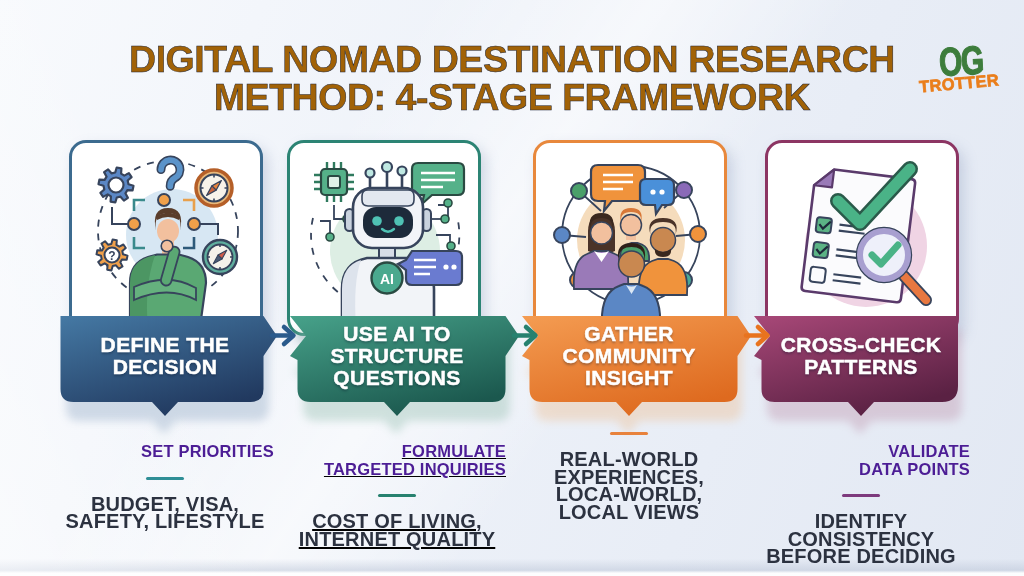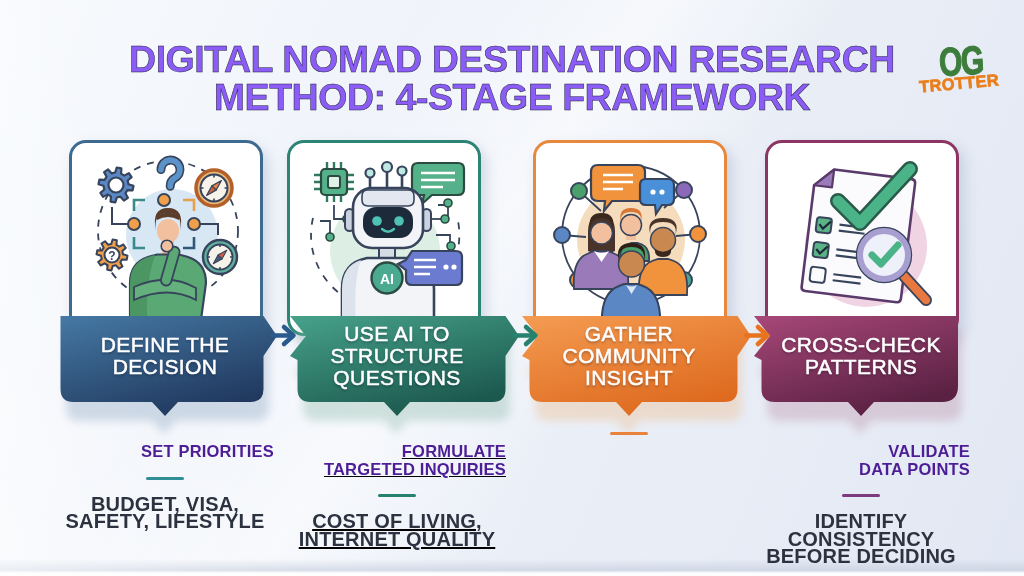--- a/index.html
+++ b/index.html
@@ -5,31 +5,31 @@
 html,body{margin:0;padding:0;}
 body{width:1024px;height:576px;overflow:hidden;position:relative;
   font-family:"Liberation Sans",sans-serif;
   background:linear-gradient(112deg,#f8fafd 0%,#eef2f9 42%,#e2e8f3 100%);}
 .sheen{position:absolute;inset:0;
   background:linear-gradient(125deg,rgba(255,255,255,0.0) 30%,rgba(255,255,255,0.55) 46%,rgba(255,255,255,0.0) 60%);}
 .sheen2{position:absolute;inset:0;
   background:linear-gradient(70deg,rgba(255,255,255,0.5) 0%,rgba(255,255,255,0) 22%),
              linear-gradient(0deg,rgba(255,255,255,0.9) 0%,rgba(255,255,255,0.9) 0.5%,rgba(186,196,214,0.5) 1%,rgba(205,214,229,0) 3%);}
 .title{position:absolute;left:0;top:41px;width:1024px;text-align:center;
-  font-weight:bold;font-size:37.5px;line-height:37.5px;color:#8b5cf6;letter-spacing:-0.45px;-webkit-text-stroke:0.5px #1c2338;}
+  font-weight:bold;font-size:37.5px;line-height:37.5px;color:#a16207;letter-spacing:-0.45px;-webkit-text-stroke:0.5px #1c2338;}
 .logo{position:absolute;left:905px;top:38px;width:110px;height:64px;}
 .logo .og{position:absolute;left:34px;top:2px;font-weight:bold;font-size:40px;-webkit-text-stroke:1.2px #3d7d3c;color:#3d7d3c;transform:rotate(-3deg) scaleX(0.75);transform-origin:left center;letter-spacing:-2px;}
 .logo .tr{position:absolute;left:14px;top:36px;font-weight:bold;font-size:16.5px;-webkit-text-stroke:0.7px #ea7e1b;color:#ea7e1b;transform:rotate(-5deg);letter-spacing:0.3px;}
 .card{position:absolute;top:140px;width:188px;height:190px;background:#ffffff;border-radius:17px;box-shadow:5px 7px 14px rgba(110,130,170,0.28);}
 #card1{left:69px;border:3px solid #3c6b8f;}
 #card2{left:287px;border:3px solid #2c8474;}
 #card3{left:533px;border:3px solid #e8883c;}
 #card4{left:765px;border:3px solid #8c3563;}
 .card svg{position:absolute;left:0;top:0;}
-.btext{position:absolute;color:#ffffff;font-weight:normal;font-size:21px;line-height:22px;text-align:center;letter-spacing:0.4px;text-shadow:0 1.5px 2.5px rgba(10,20,40,0.35);-webkit-text-stroke:0.5px #ffffff;}
+.btext{position:absolute;color:#ffffff;font-weight:bold;font-size:21px;line-height:22px;text-align:center;letter-spacing:0.4px;text-shadow:0 1.5px 2.5px rgba(10,20,40,0.35);-webkit-text-stroke:0.5px #ffffff;}
 .sect{position:absolute;top:427px;width:250px;text-align:center;}
 .sect h3{margin:16px;font-size:16.5px;line-height:17.5px;font-weight:bold;color:#4c1d95;letter-spacing:0.2px;text-align:right;}
 .sect .div{height:3px;width:38px;margin:5px auto 11px auto;border-radius:2px;}
 .sect p{margin:16px;font-size:20px;line-height:17.5px;color:#2c3240;font-weight:bold;letter-spacing:0.2px;}
 </style>
 </head>
 <body>
 <div class="sheen"></div>
 <div class="sheen2"></div>
 <div class="title">DIGITAL NOMAD DESTINATION RESEARCH<br>METHOD: 4-STAGE FRAMEWORK</div>
@@ -315,18 +315,19 @@
   <div class="div" style="background:#2f8e96;"></div>
   <p>BUDGET, VISA,<br>SAFETY, LIFESTYLE</p>
 </div>
 <div class="sect" style="left:272px;text-decoration:underline;">
   <h3>FORMULATE<br>TARGETED INQUIRIES</h3>
   <div class="div" style="background:#27816f;"></div>
   <p>COST OF LIVING,<br>INTERNET QUALITY</p>
 </div>
 <div class="sect" style="left:504px;">
   <div class="div" style="background:#e8823c;"></div>
+  <p>REAL-WORLD EXPERIENCES,<br>LOCA-WORLD,<br>LOCAL VIEWS</p>
 </div>
 <div class="sect" style="left:736px;">
   <h3>VALIDATE<br>DATA POINTS</h3>
   <div class="div" style="background:#7d3a7d;"></div>
   <p>IDENTIFY CONSISTENCY<br>BEFORE DECIDING</p>
 </div>
 
 </body></html>

